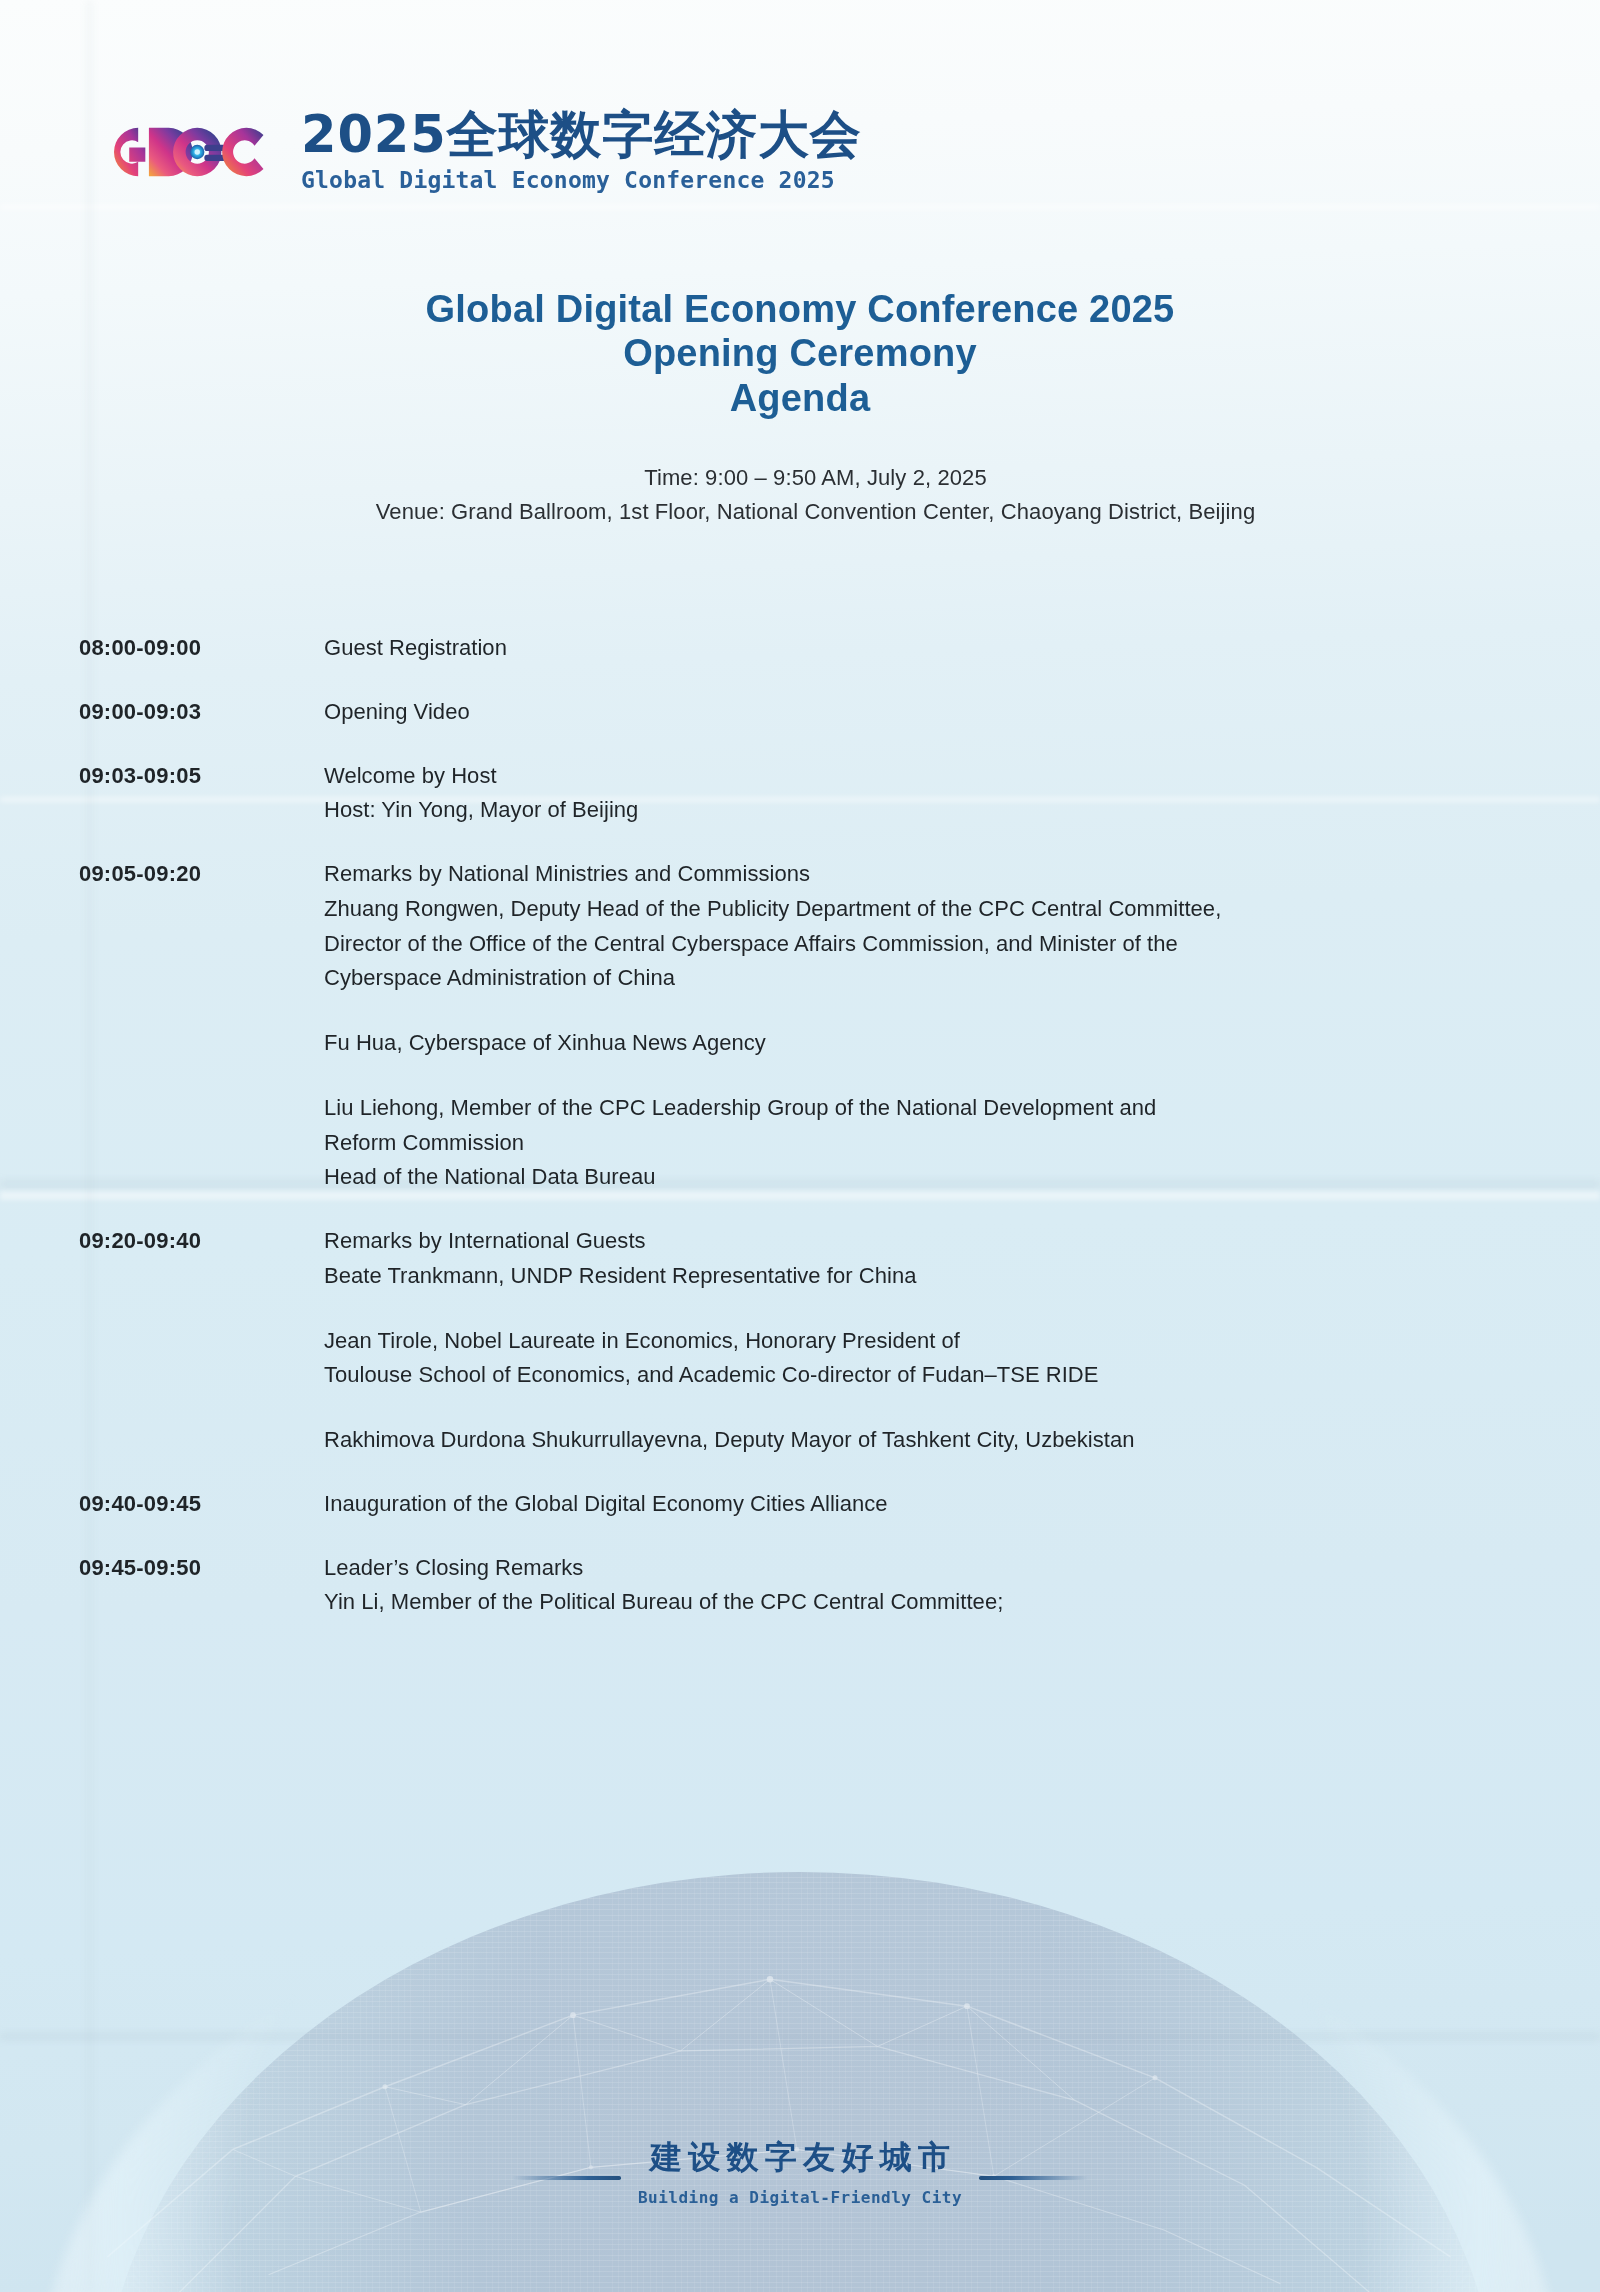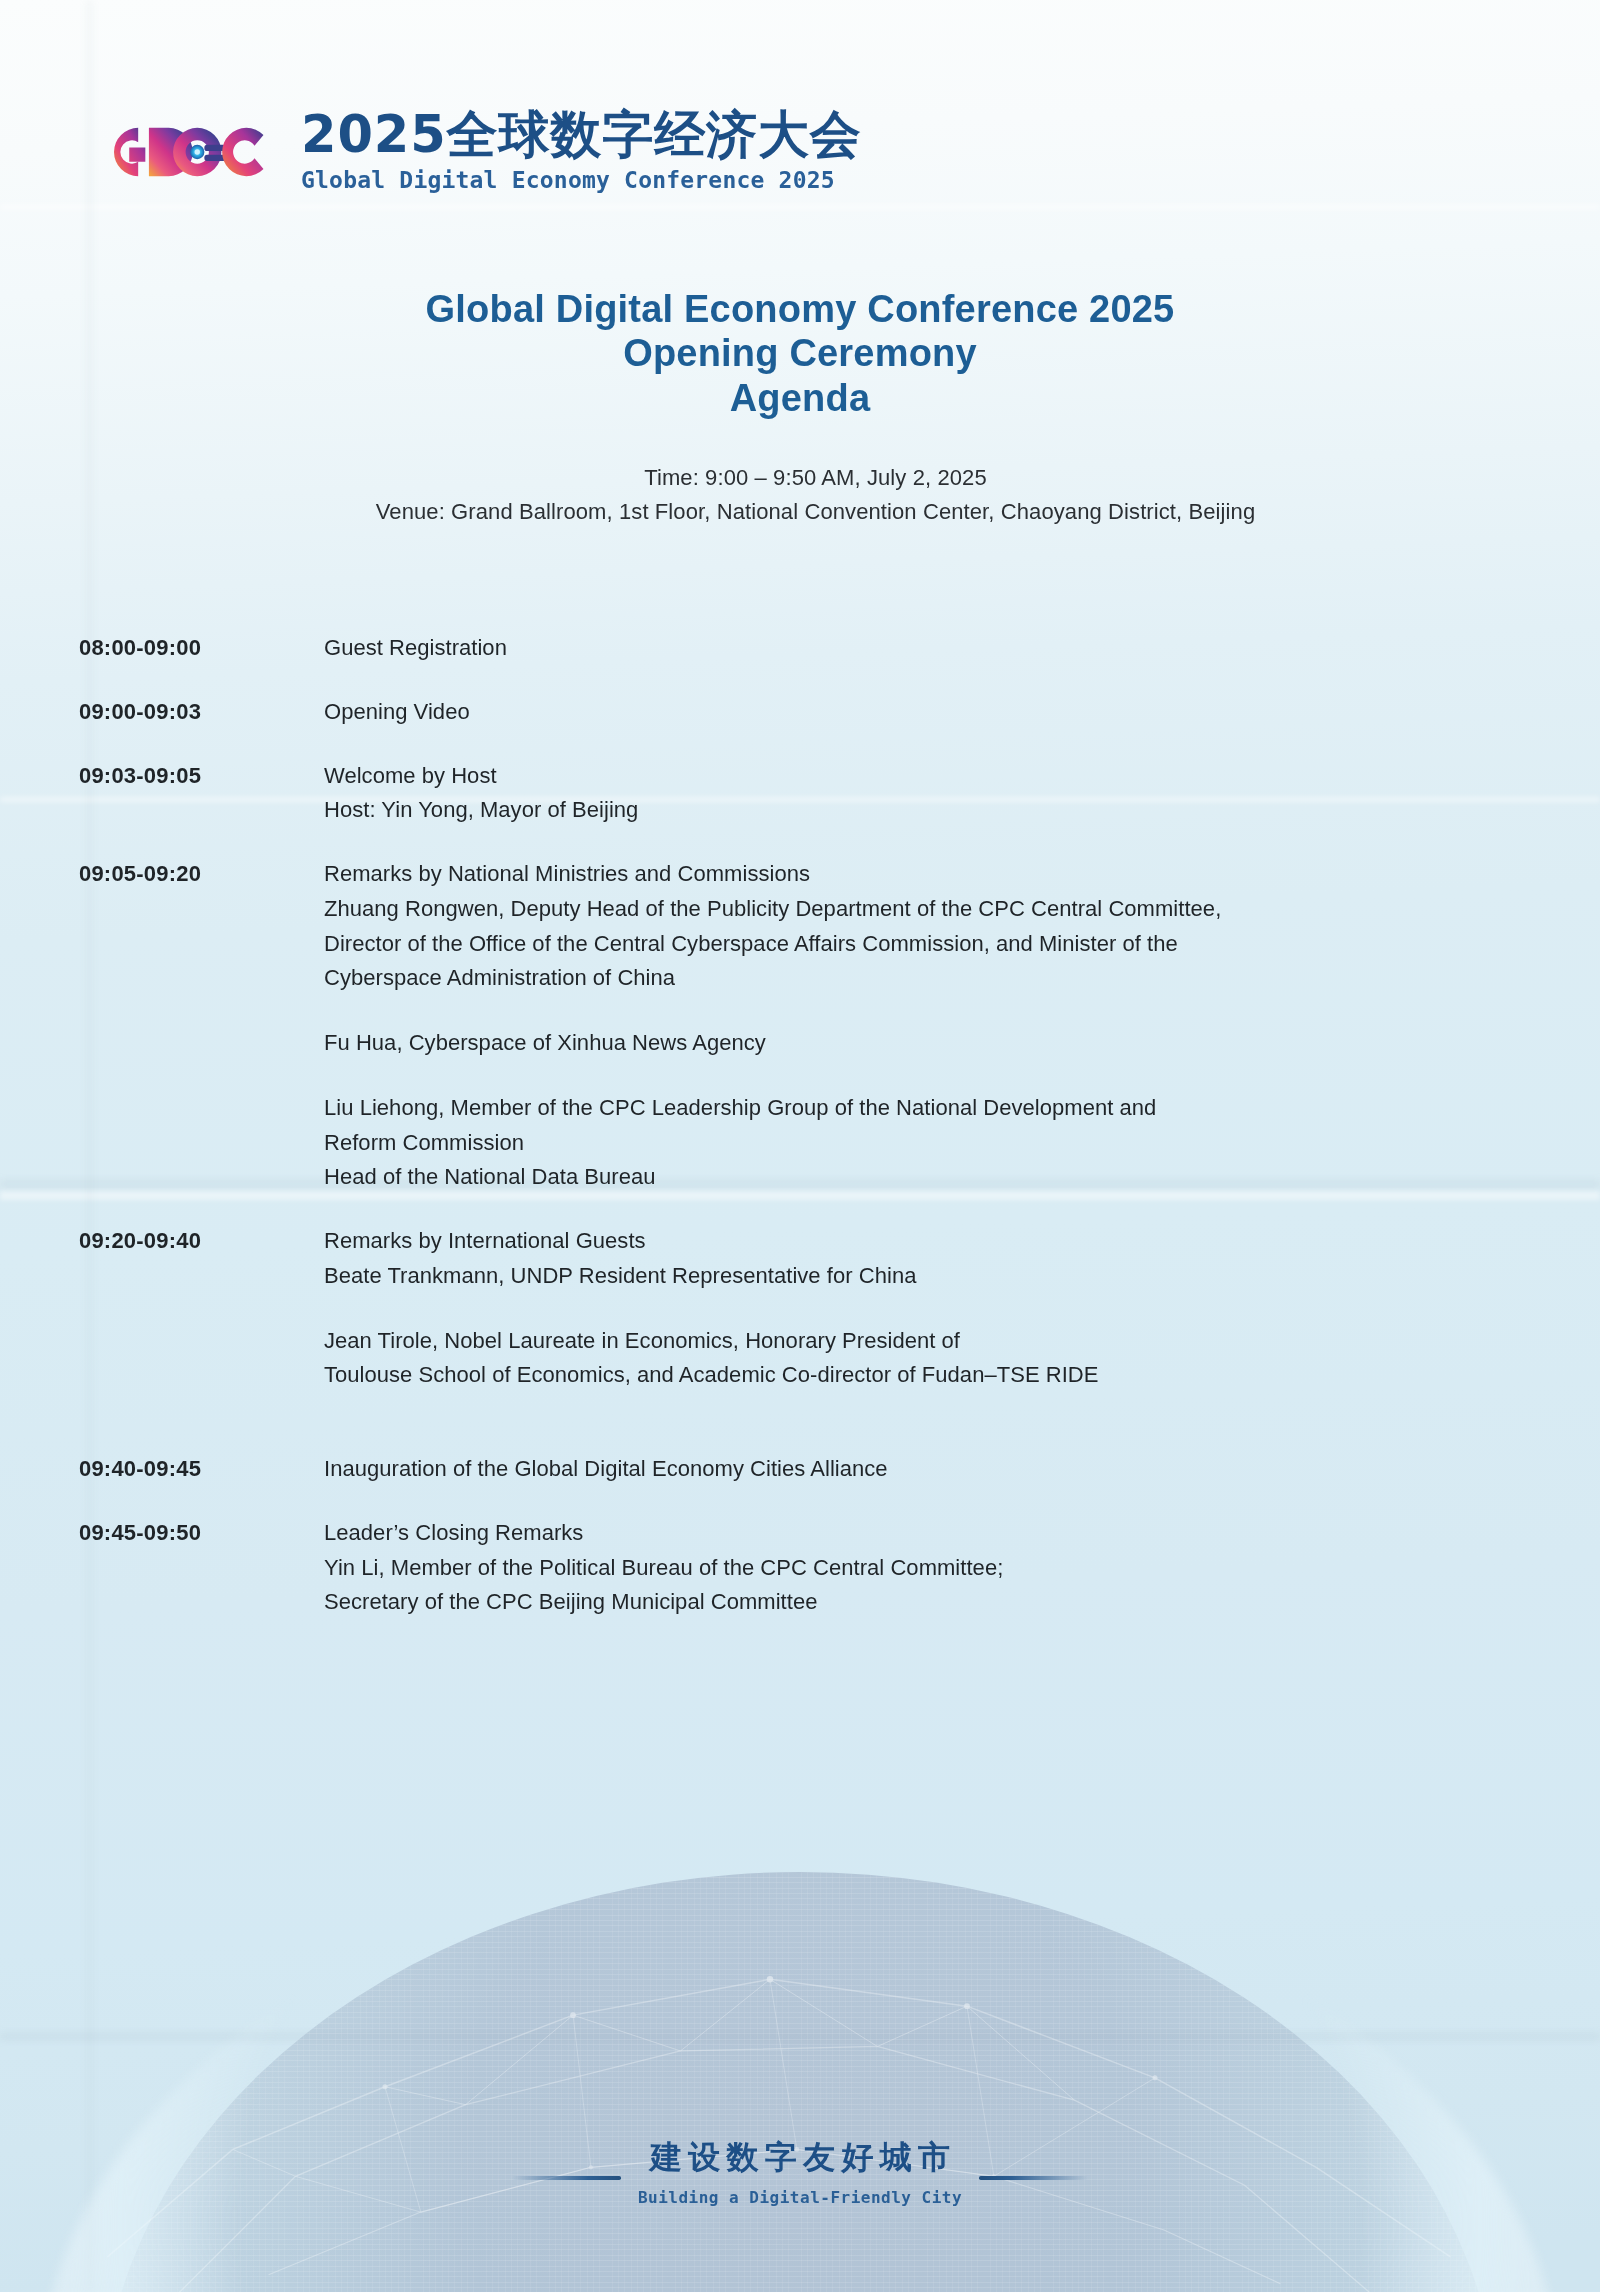--- a/index.html
+++ b/index.html
@@ -249,34 +249,34 @@
       </div>
       <div class="row">
         <div class="time">09:20-09:40</div>
         <div class="body">
           <div class="ln head">Remarks by International Guests</div>
           <div class="ln">Beate Trankmann, UNDP Resident Representative for China</div>
           <div class="gap"></div>
           <div class="ln">Jean Tirole, Nobel Laureate in Economics, Honorary President of</div>
           <div class="ln">Toulouse School of Economics, and Academic Co-director of Fudan–TSE RIDE</div>
           <div class="gap"></div>
+          <div class="ln">Rakhimova Durdona Shukurrullayevna, Deputy Mayor of Tashkent City, Uzbekistan</div>
         </div>
       </div>
       <div class="row">
         <div class="time">09:40-09:45</div>
         <div class="body">
           <div class="ln head">Inauguration of the Global Digital Economy Cities Alliance</div>
         </div>
       </div>
       <div class="row">
         <div class="time">09:45-09:50</div>
         <div class="body">
           <div class="ln head">Leader’s Closing Remarks</div>
           <div class="ln">Yin Li, Member of the Political Bureau of the CPC Central Committee;</div>
-          <div class="ln">Secretary of the CPC Beijing Municipal Committee</div>
         </div>
       </div>
     </div>
 
   <div id="slogan">
     <div id="slogan-row">
       <span class="rule left"></span>
       <span id="slogan-cn">建设数字友好城市</span>
       <span class="rule right"></span>
     </div>

